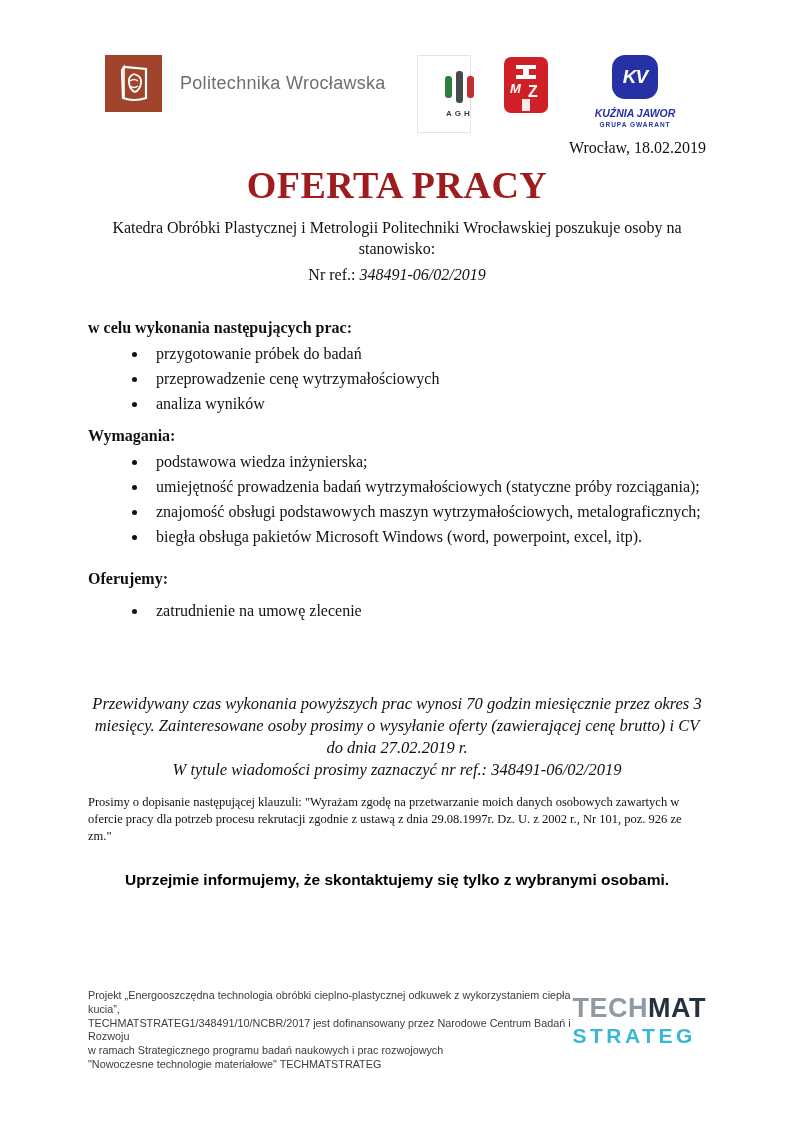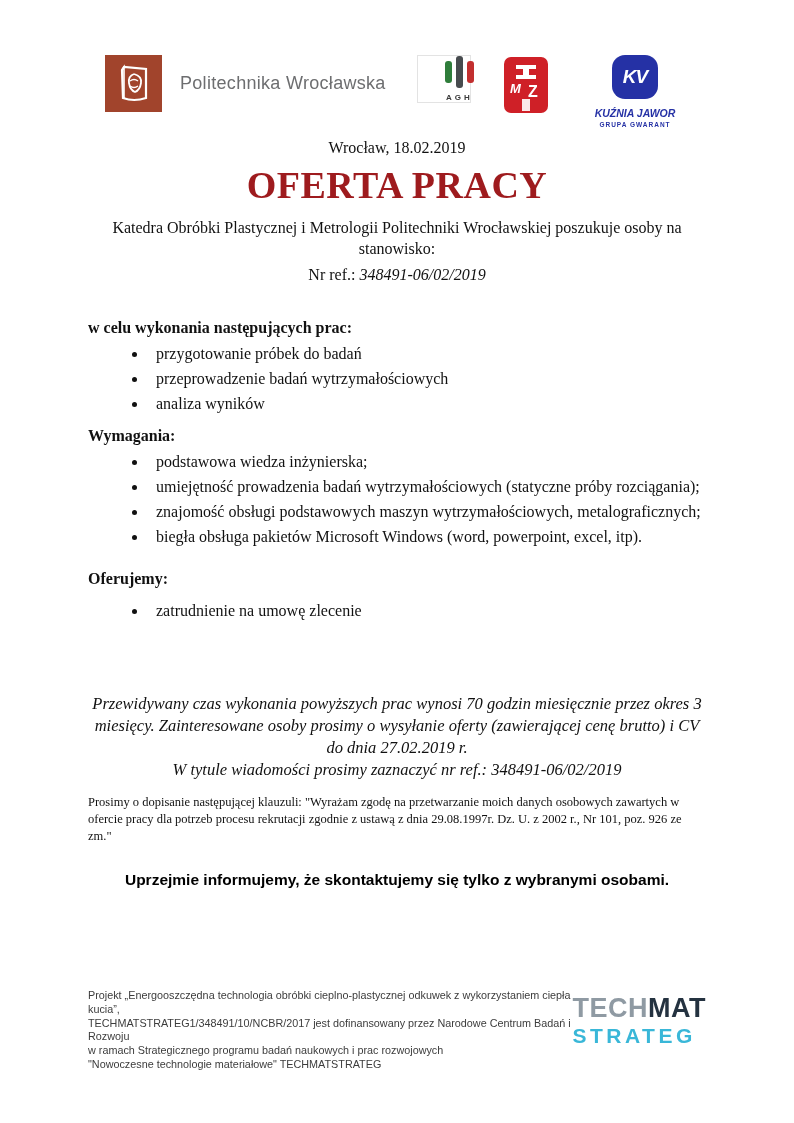--- a/index.html
+++ b/index.html
@@ -9,36 +9,36 @@
     font-family:"Liberation Serif", serif; color:#111; overflow:hidden; position:relative;
   }
   
   .logos-row {
     padding:55px 105px 0 105px; display:flex; align-items:flex-start;
     justify-content:space-between; height:123px;
   }
   .pwr-logo { display:flex; align-items:center; gap:18px; }
   .pwr-square { width:57px; height:57px; background:#a1442c; display:flex; align-items:center; justify-content:center; }
   .pwr-name { font-family:"Liberation Sans", sans-serif; font-size:18px; color:#6d6e70; letter-spacing:.3px; }
-  .agh-box { width:54px; height:48px; background:#fff; border:1px solid #e3e3e3; display:flex; flex-direction:column; align-items:center; justify-content:center; gap:5px;padding-left:31px; }
+  .agh-box { width:54px; height:78px; background:#fff; border:1px solid #e3e3e3; display:flex; flex-direction:column; align-items:center; justify-content:center; gap:5px;padding-left:31px; }
   .agh-bars { display:flex; align-items:center; gap:4px; height:34px; }
   .agh-bar { width:7px; border-radius:3px; }
   .agh-bar.g { height:22px; background:#2f7d3b; }
   .agh-bar.k { height:32px; background:#474b4e; }
   .agh-bar.r { height:22px; background:#c22f2f; }
   .agh-label { font-family:"Liberation Sans", sans-serif; font-size:8px; font-weight:bold; letter-spacing:3px; color:#3a3a3a; }
   .mz-box { width:48px; height:60px; }
   .kv-block { display:flex; flex-direction:column; align-items:center; width:108px; }
   .kv-square { width:46px; height:44px; background:#2531a5; border-radius:13px; display:flex; align-items:center; justify-content:center; }
   .kv-monogram { color:#fff; font-family:"Liberation Sans", sans-serif; font-weight:bold; font-size:19px; font-style:italic; letter-spacing:-1px; }
   .kv-line1 { margin-top:8px; color:#2531a5; font-family:"Liberation Sans", sans-serif; font-weight:bold; font-style:italic; font-size:10.5px; white-space:nowrap; }
   .kv-line2 { margin-top:2px; color:#2531a5; font-family:"Liberation Sans", sans-serif; font-weight:bold; font-size:6.5px; letter-spacing:1px; white-space:nowrap; }
   
   .content { padding:0 88px; }
-  .date-line { margin-top:16px; text-align:center; font-size:16px; }
+  .date-line { margin-top:16px; text-align:right; font-size:16px; }
   .doc-title { margin-top:6px; text-align:center; font-size:38px; font-weight:bold; color:#9e1b1e; letter-spacing:.5px; }
   .intro { margin-top:10px; text-align:center; font-size:16px; line-height:21px; max-width:608px; margin-left:auto; margin-right:auto; }
   .position-title { margin-top:7px; text-align:center; font-size:24px; font-weight:bold; color:#9e1b1e; text-decoration:underline; }
   .ref-line { margin-top:7px; text-align:center; font-size:16px; }
   .ref-number { font-style:italic; }
   
   .section { text-align:left; }
   .sec-1 { margin-top:34px; }
   .sec-2 { margin-top:10px; }
   .sec-3 { margin-top:20px; }
@@ -117,21 +117,21 @@
 
 
     <div class="ref-line">
       <span>Nr ref.: </span><span class="ref-number">348491-06/02/2019</span>
     </div>
 
     <div class="section sec-1">
       <div class="sec-heading">w celu wykonania następujących prac:</div>
       <ul>
         <li>przygotowanie próbek do badań</li>
-        <li>przeprowadzenie badań wytrzymałościowych</li>
+        <li>przeprowadzenie cenę wytrzymałościowych</li>
         <li>analiza wyników</li>
       </ul>
     </div>
 
     <div class="section sec-2">
       <div class="sec-heading">Wymagania:</div>
       <ul>
         <li>podstawowa wiedza inżynierska;</li>
         <li>umiejętność prowadzenia badań wytrzymałościowych (statyczne próby rozciągania);</li>
         <li>znajomość obsługi podstawowych maszyn wytrzymałościowych, metalograficznych;</li>

